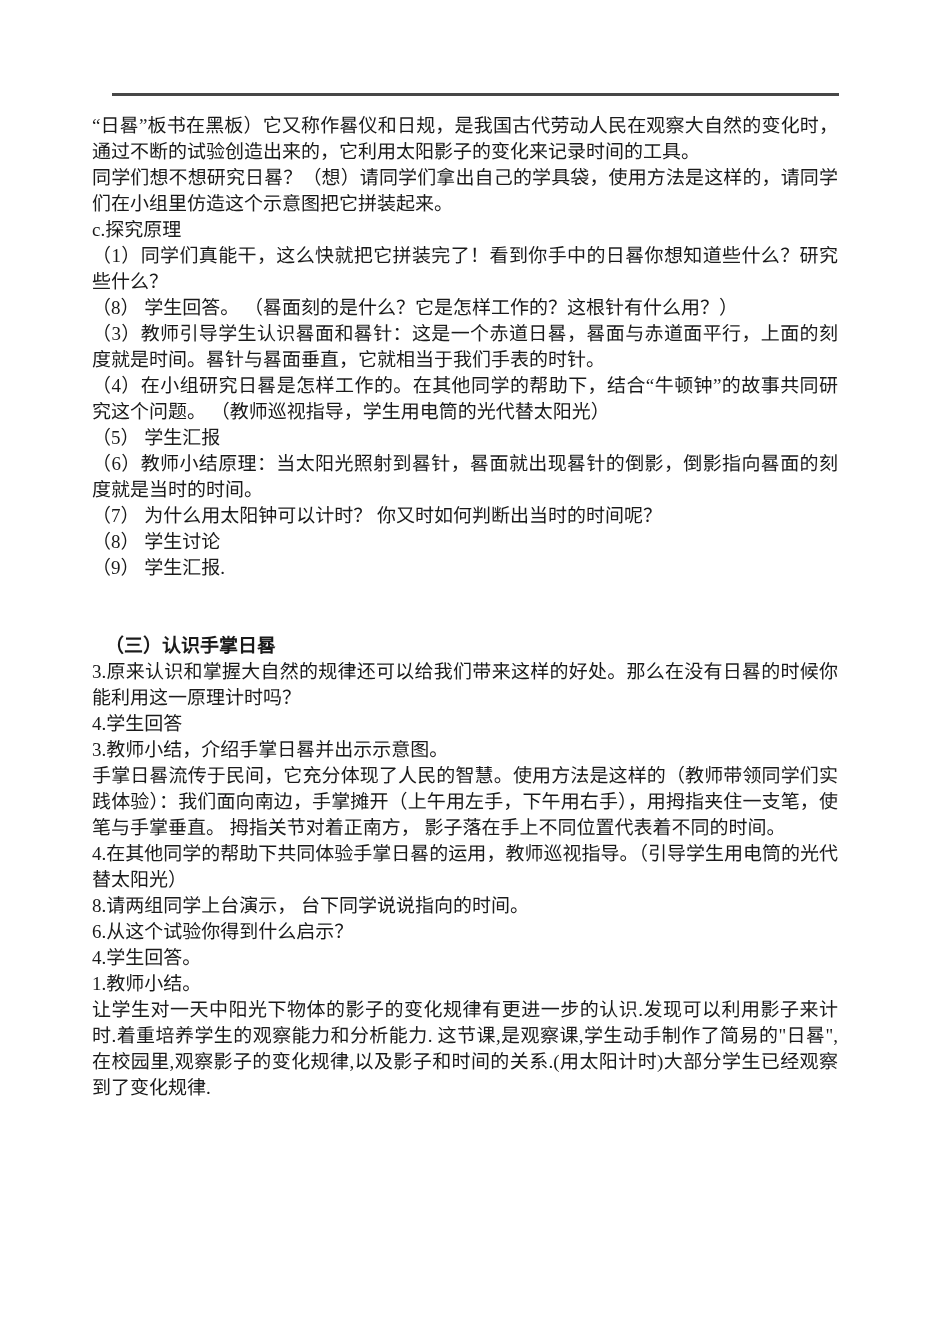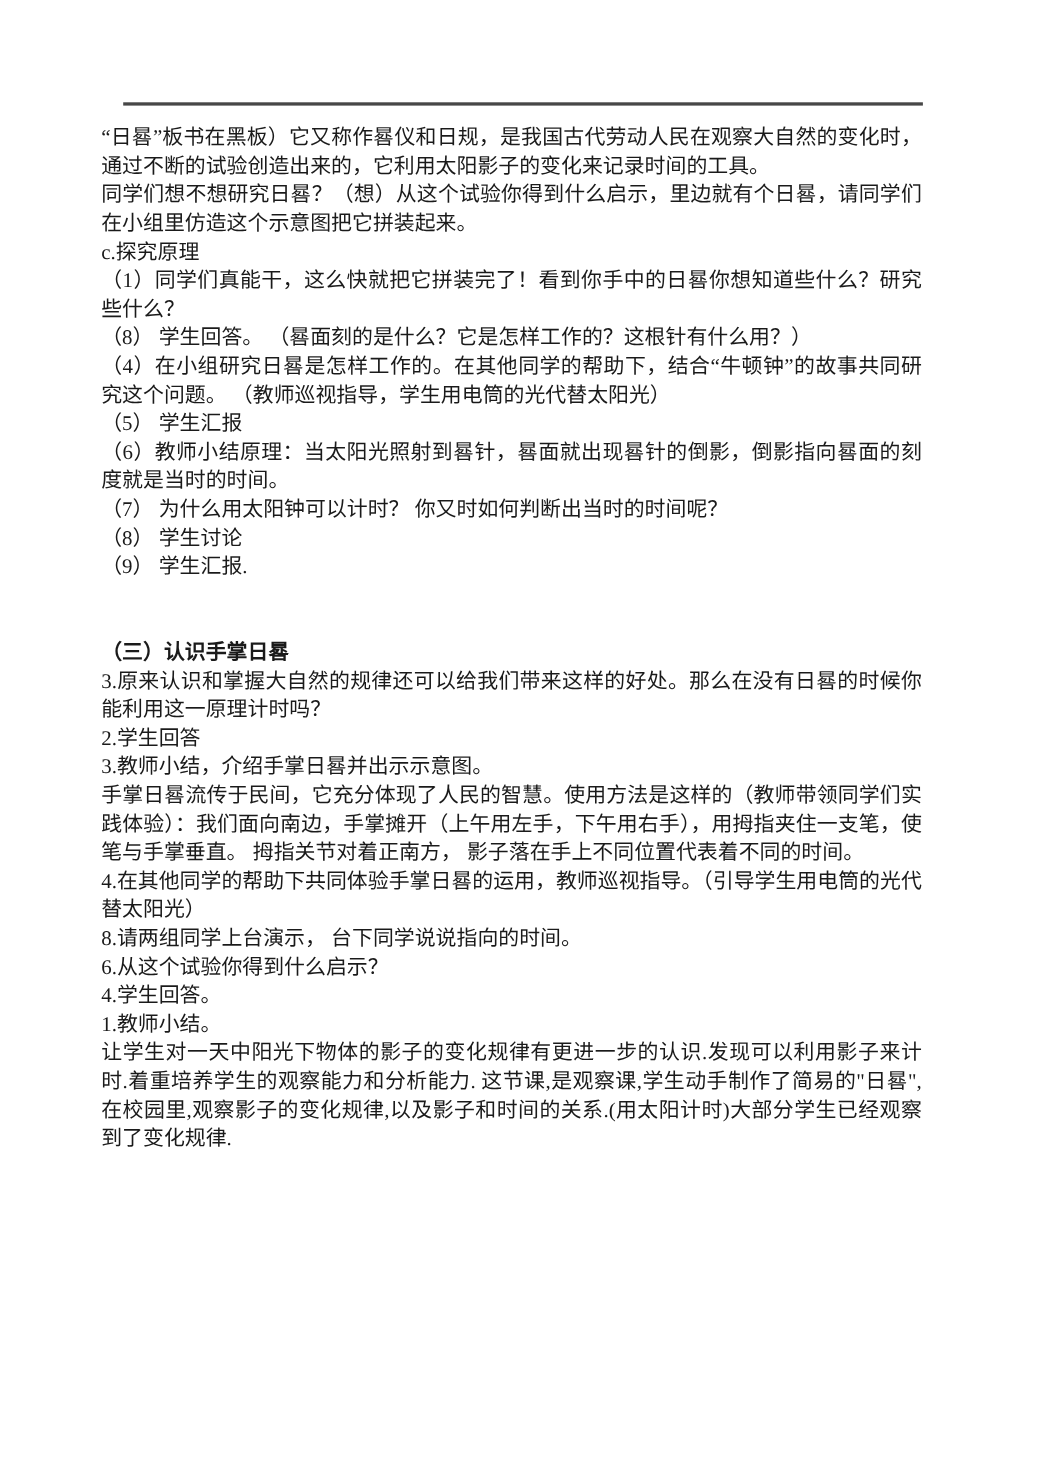--- a/index.html
+++ b/index.html
@@ -34,45 +34,47 @@
     text-align: justify;
     word-break: break-all;
   }
   .doc-body p {
     margin: 0;
     padding: 0;
     white-space: pre-wrap;
   }
   .doc-body p.heading {
     font-weight: 700;
+    margin-left: 13px;
   }
   .doc-body p.space-before {
     margin-top: 52px;
   }
 </style>
 </head>
 <body>
 
 <div class="page">
   <div class="top-rule"></div>
   <div class="doc-body">
       <p class="para">“日晷”板书在黑板）它又称作晷仪和日规，是我国古代劳动人民在观察大自然的变化时，通过不断的试验创造出来的，它利用太阳影子的变化来记录时间的工具。</p>
-      <p class="para">同学们想不想研究日晷？（想）从这个试验你得到什么启示，里边就有个日晷，请同学们在小组里仿造这个示意图把它拼装起来。</p>
+      <p class="para">同学们想不想研究日晷？（想）请同学们拿出自己的学具袋，使用方法是这样的，请同学们在小组里仿造这个示意图把它拼装起来。</p>
       <p class="para">c.探究原理</p>
       <p class="para">（1）同学们真能干，这么快就把它拼装完了！看到你手中的日晷你想知道些什么？研究些什么？</p>
       <p class="para">（8） 学生回答。 （晷面刻的是什么？它是怎样工作的？这根针有什么用？）</p>
+      <p class="para">（3）教师引导学生认识晷面和晷针：这是一个赤道日晷，晷面与赤道面平行，上面的刻度就是时间。晷针与晷面垂直，它就相当于我们手表的时针。</p>
       <p class="para">（4）在小组研究日晷是怎样工作的。在其他同学的帮助下，结合“牛顿钟”的故事共同研究这个问题。 （教师巡视指导，学生用电筒的光代替太阳光）</p>
       <p class="para">（5） 学生汇报</p>
       <p class="para">（6）教师小结原理：当太阳光照射到晷针，晷面就出现晷针的倒影，倒影指向晷面的刻度就是当时的时间。</p>
       <p class="para">（7） 为什么用太阳钟可以计时？ 你又时如何判断出当时的时间呢？</p>
       <p class="para">（8） 学生讨论</p>
       <p class="para">（9） 学生汇报.</p>
       <p class="heading space-before">（三）认识手掌日晷</p>
       <p class="para">3.原来认识和掌握大自然的规律还可以给我们带来这样的好处。那么在没有日晷的时候你能利用这一原理计时吗？</p>
-      <p class="para">2.学生回答</p>
+      <p class="para">4.学生回答</p>
       <p class="para">3.教师小结，介绍手掌日晷并出示示意图。</p>
       <p class="para">手掌日晷流传于民间，它充分体现了人民的智慧。使用方法是这样的（教师带领同学们实践体验）：我们面向南边，手掌摊开（上午用左手，下午用右手），用拇指夹住一支笔，使笔与手掌垂直。 拇指关节对着正南方， 影子落在手上不同位置代表着不同的时间。</p>
       <p class="para">4.在其他同学的帮助下共同体验手掌日晷的运用，教师巡视指导。（引导学生用电筒的光代替太阳光）</p>
       <p class="para">8.请两组同学上台演示， 台下同学说说指向的时间。</p>
       <p class="para">6.从这个试验你得到什么启示？</p>
       <p class="para">4.学生回答。</p>
       <p class="para">1.教师小结。</p>
       <p class="para">让学生对一天中阳光下物体的影子的变化规律有更进一步的认识.发现可以利用影子来计时.着重培养学生的观察能力和分析能力. 这节课,是观察课,学生动手制作了简易的"日晷",在校园里,观察影子的变化规律,以及影子和时间的关系.(用太阳计时)大部分学生已经观察到了变化规律.</p>
     </div>
 </div>

